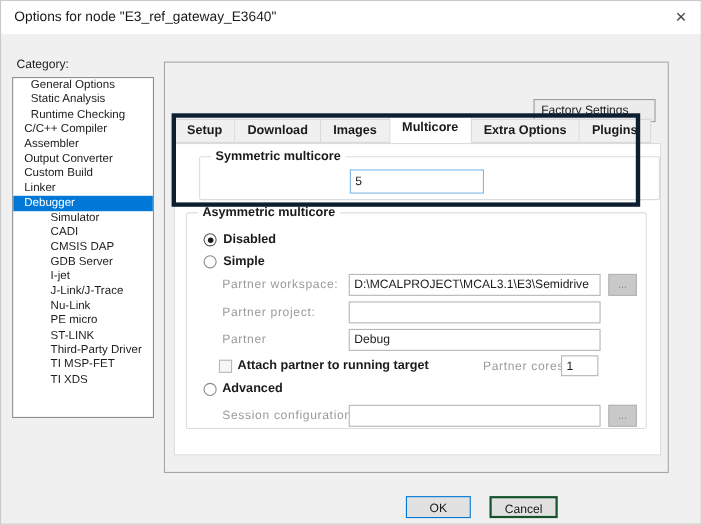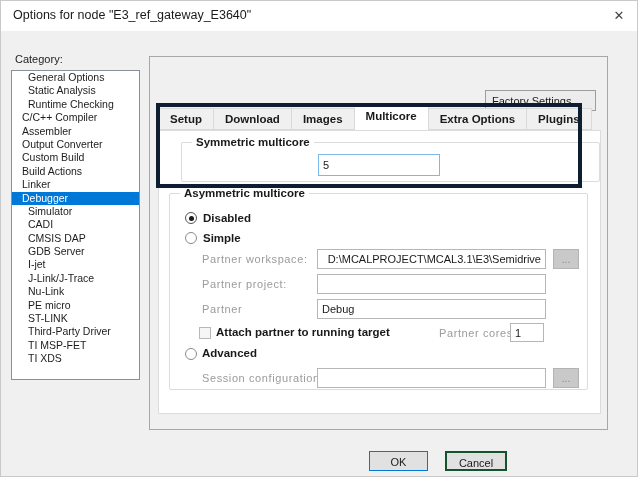--- a/index.html
+++ b/index.html
@@ -6,21 +6,21 @@
   *{box-sizing:border-box;font-family:"Liberation Sans",sans-serif;}
   .window{position:relative;width:638px;height:477px;background:#f0f0f0;border:1px solid #c9c9c9;overflow:hidden;margin:0 auto;}
   .titlebar{position:absolute;left:0;top:0;width:100%;height:30px;background:#ffffff;}
   .title-text{position:absolute;left:12px;top:7px;font-size:12.5px;color:#1a1a1a;white-space:nowrap;}
   .close-btn{position:absolute;right:10px;top:7px;width:16px;height:16px;font-size:13px;color:#444;text-align:center;line-height:16px;cursor:pointer;}
   .cat-label{position:absolute;left:14px;top:52px;font-size:11px;color:#222;}
   .cat-list{position:absolute;left:10px;top:69px;width:129px;height:310px;background:#fff;border:1px solid #8a9097;overflow:hidden;}
   .cat-item{height:13.4px;line-height:13.4px;font-size:10.5px;color:#1c1c1c;white-space:nowrap;cursor:default;}
   .cat-item.lvl0{padding-left:16px;}
   .cat-item.lvl1{padding-left:10px;}
-  .cat-item.lvl2{padding-left:16px;}
+  .cat-item.lvl2{padding-left:34px;}
   .cat-item.selected{background:#0078d7;color:#fff;}
   .panel{position:absolute;left:148px;top:55px;width:459px;height:374px;border:1px solid #a7a7a7;background:#f0f0f0;}
   .factory-btn{position:absolute;left:484px;top:57px;width:111px;height:21px;background:#ececec;border:1px solid #9d9d9d;font-size:11px;color:#1a1a1a;text-align:left;line-height:19px;cursor:pointer;margin-top:32px;}
   .tabrow{position:absolute;left:157px;top:105px;height:24px;display:flex;align-items:flex-end;}
   .tab{height:22px;padding:0 11px;font-size:11.5px;font-weight:600;color:#1a1a1a;background:#f0f0f0;border:1px solid #d9d9d9;border-left:none;line-height:21px;cursor:pointer;white-space:nowrap;}
   .tab:first-child{border-left:1px solid #d9d9d9;}
   .tab.active{background:#fff;height:26px;line-height:23px;border-bottom:none;position:relative;z-index:3;}
   .tabpage{position:absolute;left:157px;top:129px;width:443px;height:284px;background:#fff;border:1px solid #dcdcdc;}
   .groupbox{position:absolute;border:1px solid #d9dde0;border-radius:2px;}
   .group-label{position:absolute;left:10px;top:-7px;background:#fff;padding:0 4px;font-size:11.5px;font-weight:600;color:#1a1a1a;white-space:nowrap;}
@@ -50,21 +50,20 @@
 
   <div class="cat-label">Category:</div>
   <div class="cat-list" id="catList">
       <div class="cat-item lvl0">General Options</div>
       <div class="cat-item lvl0">Static Analysis</div>
       <div class="cat-item lvl0">Runtime Checking</div>
       <div class="cat-item lvl1">C/C++ Compiler</div>
       <div class="cat-item lvl1">Assembler</div>
       <div class="cat-item lvl1">Output Converter</div>
       <div class="cat-item lvl1">Custom Build</div>
-      <div class="cat-item lvl1">Build Actions</div>
       <div class="cat-item lvl1">Linker</div>
       <div class="cat-item lvl1 selected">Debugger</div>
       <div class="cat-item lvl2">Simulator</div>
       <div class="cat-item lvl2">CADI</div>
       <div class="cat-item lvl2">CMSIS DAP</div>
       <div class="cat-item lvl2">GDB Server</div>
       <div class="cat-item lvl2">I-jet</div>
       <div class="cat-item lvl2">J-Link/J-Trace</div>
       <div class="cat-item lvl2">Nu-Link</div>
       <div class="cat-item lvl2">PE micro</div>
@@ -98,21 +97,21 @@
     <span class="group-label">Asymmetric multicore</span>
   </div>
 
   <span class="radio checked" style="left:184px;top:211px;"></span>
   <span class="fld-label" style="left:202px;top:211px;font-size:11.5px;">Disabled</span>
 
   <span class="radio" style="left:184px;top:231px;"></span>
   <span class="fld-label" style="left:202px;top:231px;font-size:11.5px;">Simple</span>
 
   <span class="fld-label disabled" style="left:201px;top:252px;">Partner workspace:</span>
-  <input class="txt" style="left: 316px; top: 248px; width: 229px; height: 20px; text-align: right;" value="D:\MCALPROJECT\MCAL3.1\E3\Semidrive">
+  <input class="txt" style="left: 316px; top: 248px; width: 229px; height: 20px;" value="D:\MCALPROJECT\MCAL3.1\E3\Semidrive">
   <button class="browse-btn" style="left:552px;top:248px;">...</button>
 
   <span class="fld-label disabled" style="left:201px;top:277px;">Partner project:</span>
   <input class="txt" style="left: 316px; top: 273px; width: 229px; height: 20px;" value="">
 
   <span class="fld-label disabled" style="left:201px;top:302px;">Partner</span>
   <input class="txt" style="left: 316px; top: 298px; width: 229px; height: 20px;" value="Debug">
 
   <span class="checkbox" style="left:198px;top:326px;"></span>
   <span class="fld-label" style="left:215px;top:325px;font-size:11.5px;">Attach partner to running target</span>

